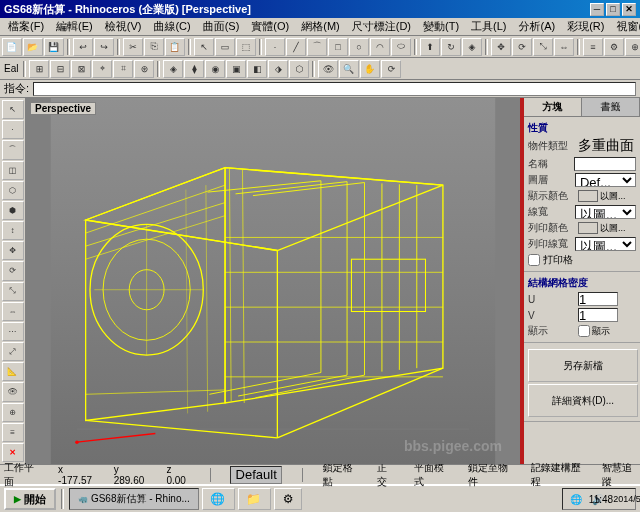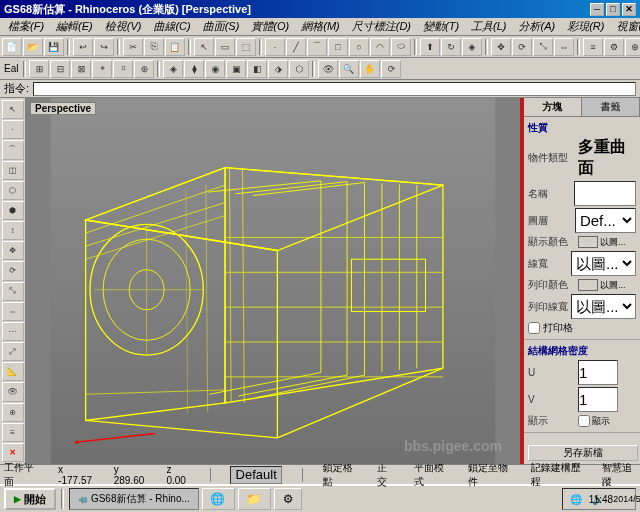--- a/index.html
+++ b/index.html
@@ -49,21 +49,20 @@
       display: flex;
       align-items: center;
       padding: 0 2px;
       border-bottom: 1px solid #808080;
       font-size: 11px;
     }
     .menu-item {
       padding: 1px 6px;
       cursor: pointer;
       white-space: nowrap;
-      font-style: italic;
     }
 
     
     .toolbar-row {
       background: #d4d0c8;
       height: 22px;
       display: flex;
       align-items: center;
       padding: 1px 2px;
       border-bottom: 1px solid #808080;
@@ -210,52 +209,51 @@
       margin-bottom: 2px;
       font-size: 10px;
     }
     .rp-row-label {
       width: 50px;
       color: #333;
       font-size: 10px;
     }
     .rp-row-value {
       flex: 1;
-      font-size: 16px;
+      font-size: 14px;
       color: #000;
-      font-weight: bold;
     }
     .rp-color-box {
       width: 20px;
       height: 12px;
       border: 1px solid #666;
       display: inline-block;
     }
     .rp-select {
       width: 65px;
-      height: 25px;
-      font-size: 15px;
+      height: 14px;
+      font-size: 13px;
       background: white;
       border: 1px inset #808080;
     }
     .rp-checkbox {
       width: 12px;
       height: 12px;
     }
     .rp-btn {
       width: 110px;
-      height: 16px;
+      height: 33px;
       background: #d4d0c8;
       border: 1px outset #fff;
       font-size: 10px;
       cursor: pointer;
       display: flex;
       align-items: center;
       justify-content: center;
-      margin: 8px auto;
+      margin: 2px auto;
     }
 
     
     #status-bar {
       background: #d4d0c8;
       height: 20px;
       display: flex;
       align-items: center;
       padding: 0 4px;
       border-top: 1px solid #808080;

